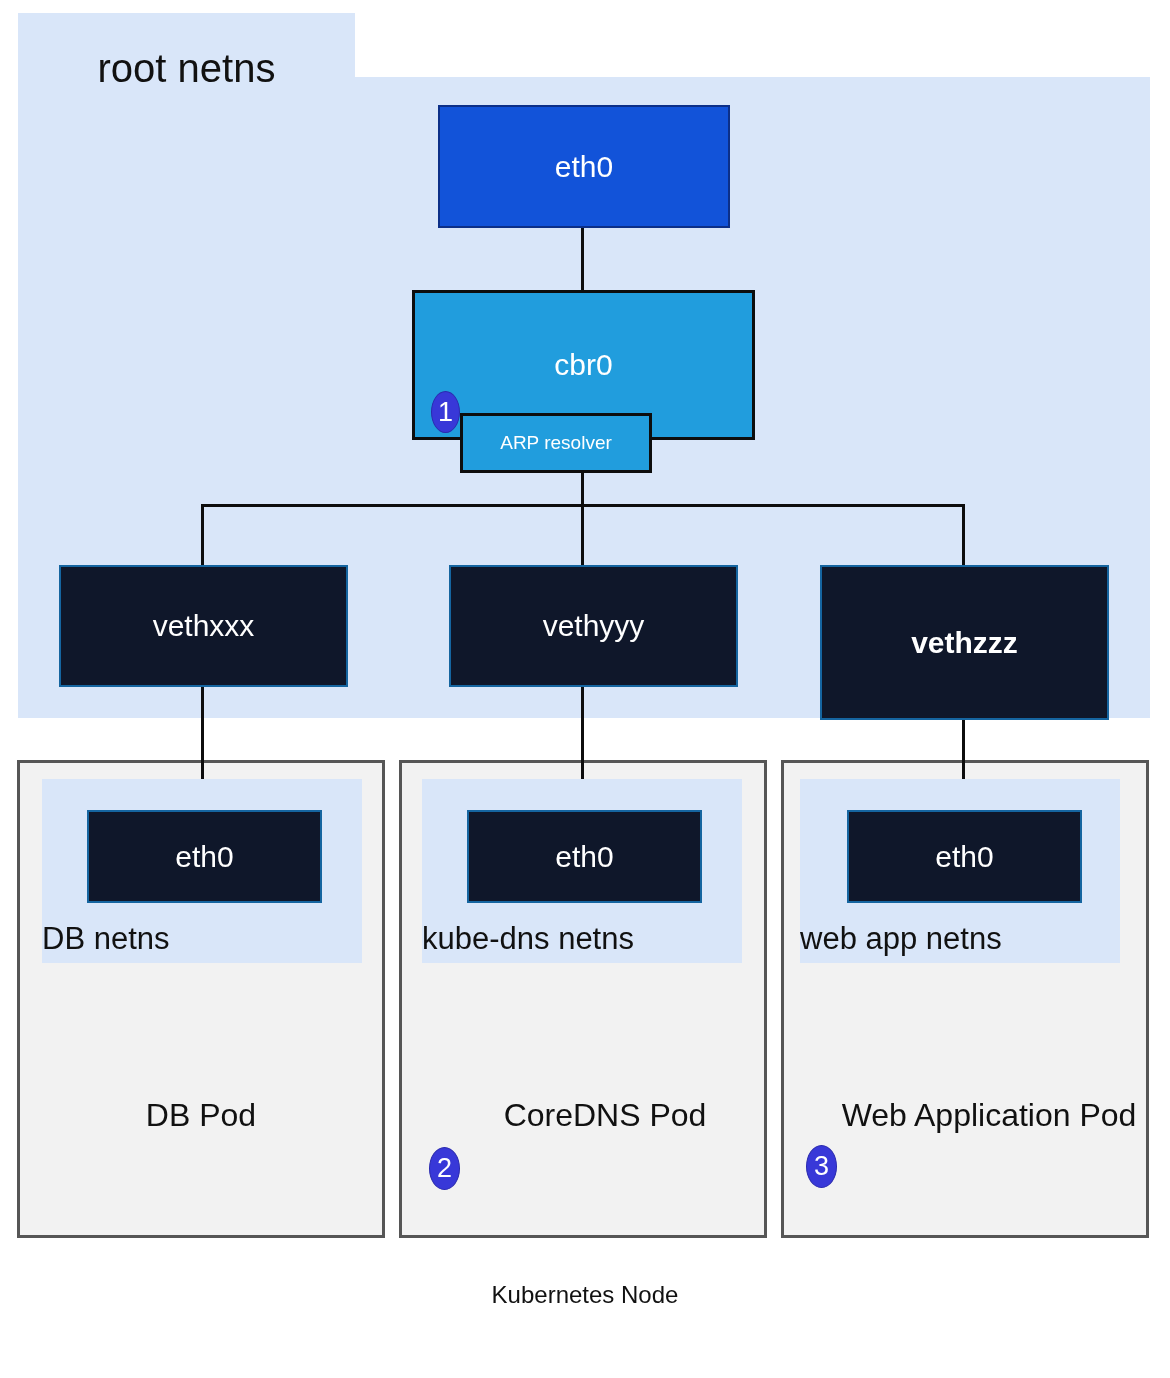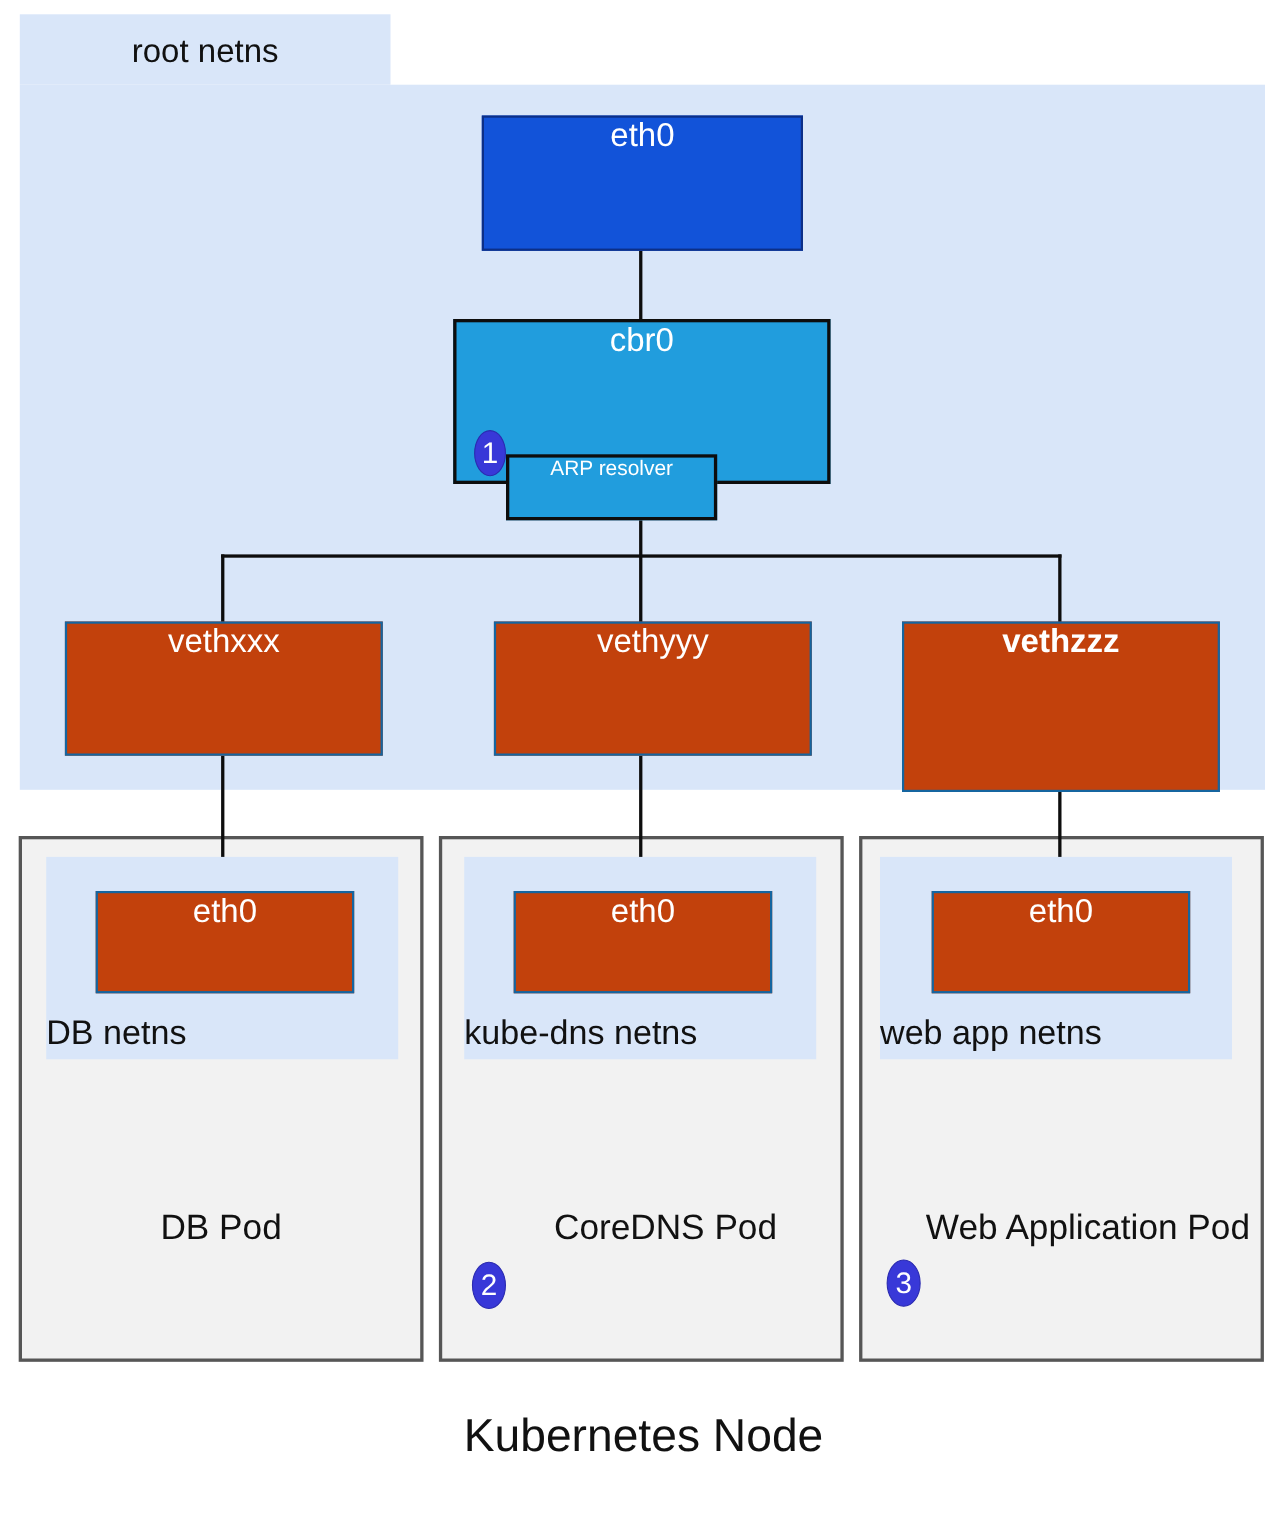--- a/index.html
+++ b/index.html
@@ -11,27 +11,27 @@
     overflow: hidden;
   }
   .abs { position: absolute; }
 
   
   .ns-panel { background: #d9e6f9; }
 
   
   .box {
     position: absolute;
-    display: flex; justify-content: center;
+    display: flex; align-items: center; justify-content: center;
     color: #ffffff;
     box-sizing: border-box;
     font-size: 30px;
   }
   .node-blue  { background: #1253d9; border: 2px solid #0c2f88; z-index: 2; }
-  .dev-cyan   { background: #c2410c; border: 2px solid #1565a0; z-index: 2; }
+  .dev-cyan   { background: #0f172a; border: 2px solid #1565a0; z-index: 2; }
   .bridge     { background: #219ddd; border: 3px solid #0d0d0d; z-index: 2; }
   .arp        { background: #219ddd; border: 3px solid #0d0d0d; z-index: 3; font-size: 19px; }
 
   
   .line { position: absolute; background: #0d0d0d; z-index: 1; }
 
   
   .pod {
     position: absolute;
     top: 760px; width: 368px; height: 478px;
@@ -45,24 +45,24 @@
     top: 779px; width: 320px; height: 184px;
     background: #d9e6f9;
     z-index: 1;
   }
   .pod-eth {
     top: 810px; width: 235px; height: 93px;
   }
 
   
   .lbl { position: absolute; color: #111111; z-index: 4; }
-  .tab-lbl   { font-size: 30px; }
+  .tab-lbl   { font-size: 40px; margin-top: 16px; }
   .netns-lbl { font-size: 31px; text-align: left; }
   .pod-lbl   { font-size: 32px; text-align: center; }
-  .title-lbl { font-size: 42px; text-align: center; }
+  .title-lbl { font-size: 24px; text-align: center; }
 
   
   .marker {
     position: absolute;
     border-radius: 50%;
     background: #3838d8;
     border: 1px solid #2b2bb0;
     color: #ffffff;
     font-size: 27px;
     display: flex; align-items: center; justify-content: center;

